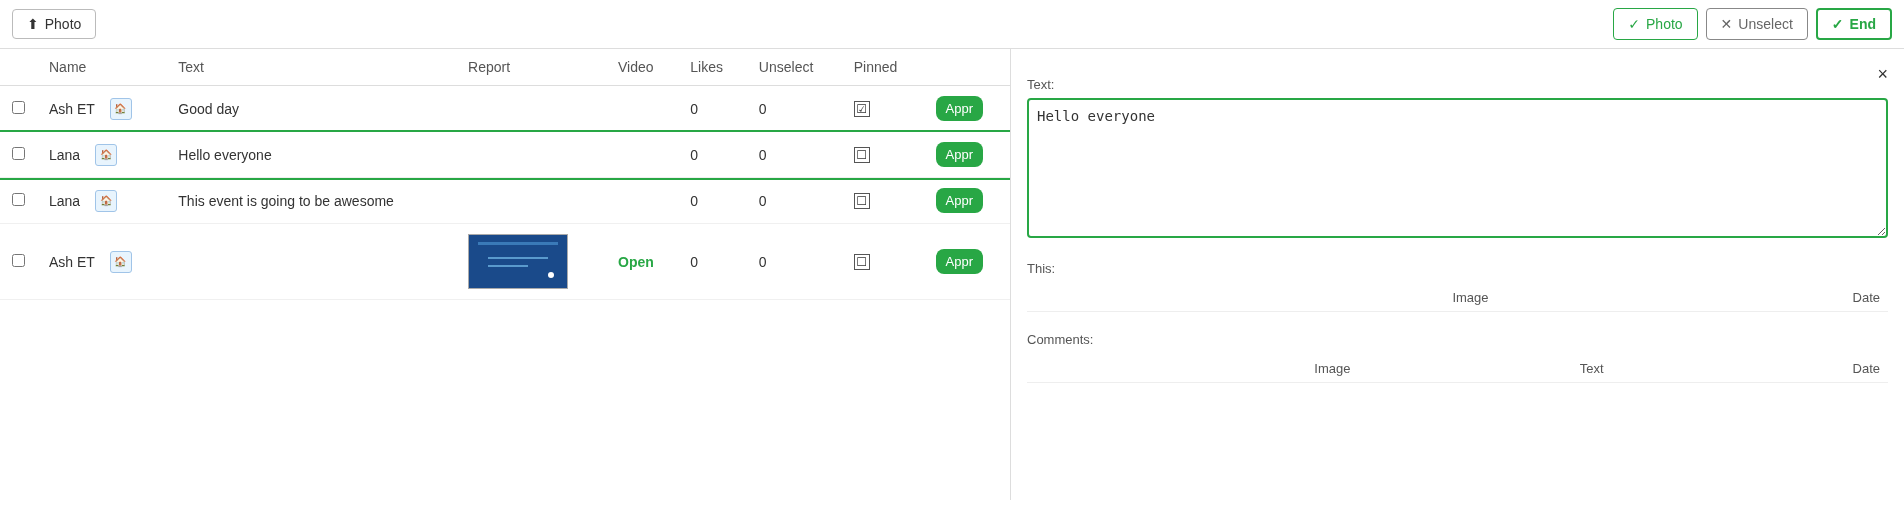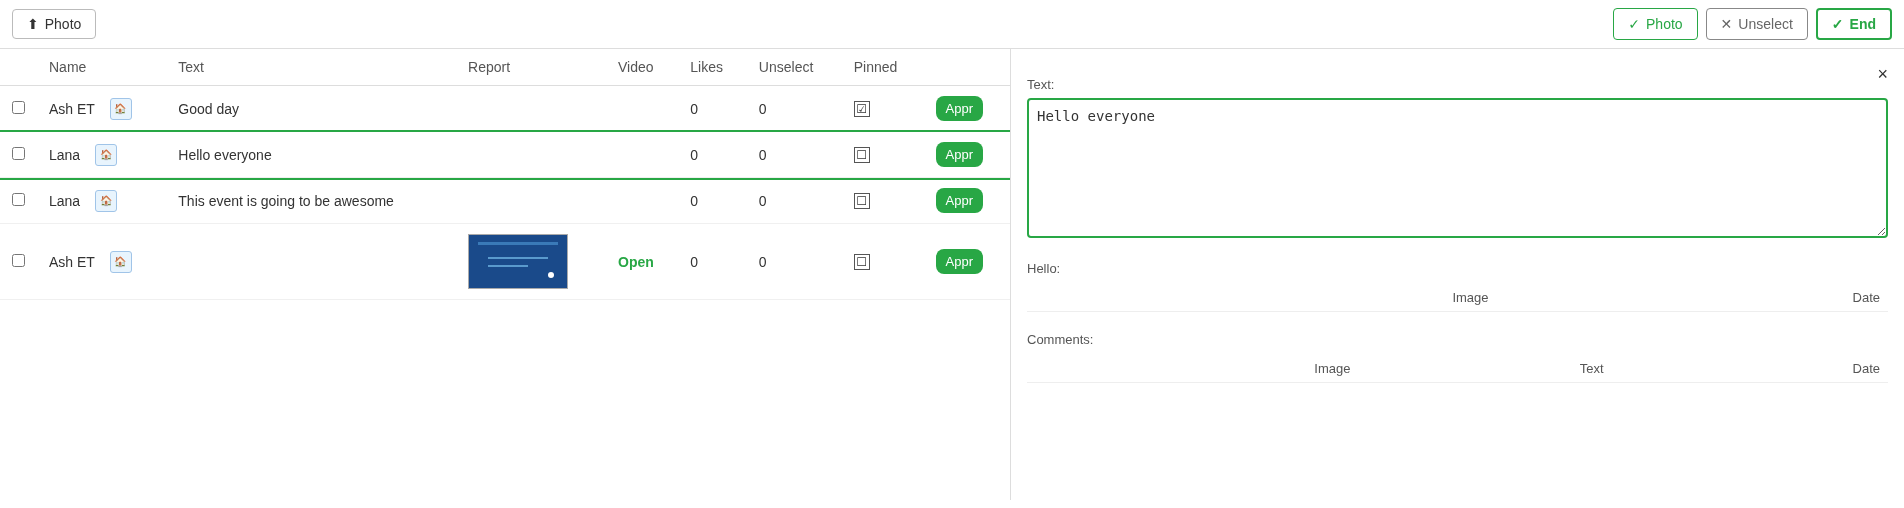--- a/index.html
+++ b/index.html
@@ -329,21 +329,21 @@
         </tbody>
     </table>
   </div>
 
   <div class="side-panel">
     <button class="close-btn">×</button>
 
     <div class="field-label">Text:</div>
     <textarea id="side-text" style="">Hello everyone</textarea>
 
-    <div class="field-label" style="margin-top:20px;">Hello:</div>
+    <div class="field-label" style="margin-top:20px;">This:</div>
     <table class="sub-table">
       <thead>
         <tr>
           <th>Image</th>
           <th>Date</th>
         </tr>
       </thead>
       <tbody></tbody>
     </table>
 

